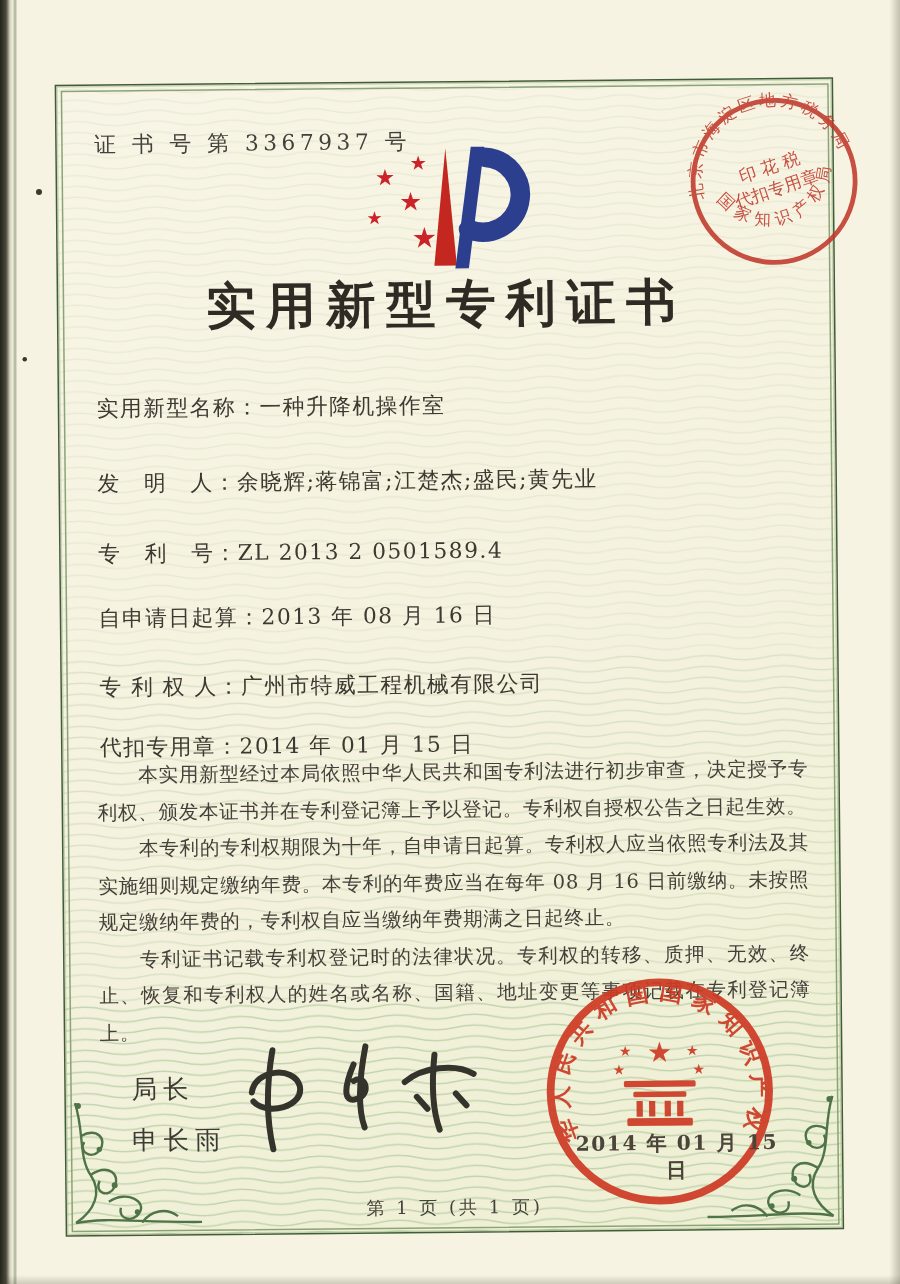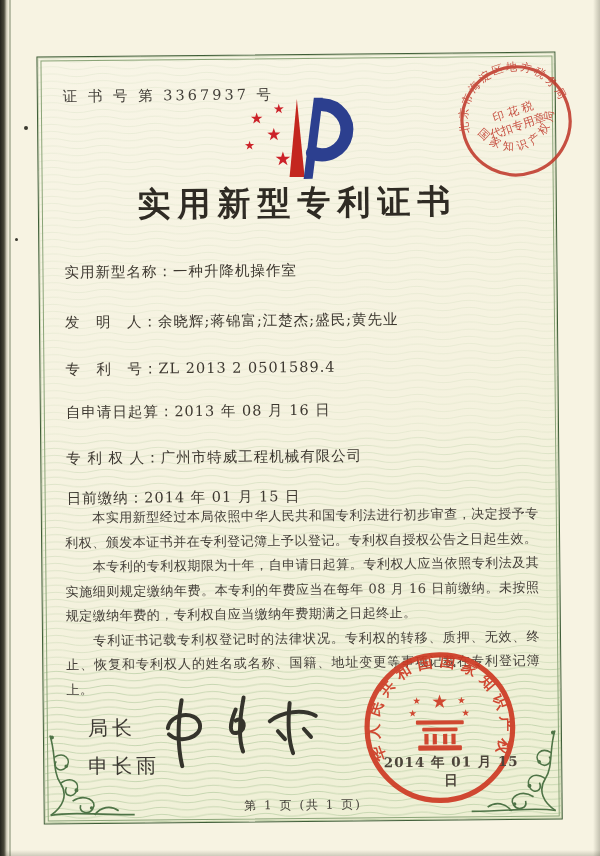--- a/index.html
+++ b/index.html
@@ -40,21 +40,21 @@
   .fields{position:absolute;left:25px;top:0;width:470px;}
   .field{position:absolute;left:0;font-size:14.5px;letter-spacing:1px;color:#3d3830;white-space:nowrap;}
   .f0{top:206px;} .f1{top:256px;} .f2{top:303px;} .f3{top:346px;} .f4{top:392px;} .f5{top:432px;}
   .field .lbl{color:#3d3830;}
   .field .val{color:#3d3830;}
 
   .legal{position:absolute;left:23px;top:449px;width:474px;font-size:13px;
     color:#45403a;text-align:justify;}
   .legal p{margin:0;line-height:24.5px;text-indent:2.1em;letter-spacing:.5px;}
 
-  .officer{position:absolute;left:44px;top:658px;font-size:20px;letter-spacing:4px;color:#3d3a33;}
+  .officer{position:absolute;left:44px;top:658px;font-size:17px;letter-spacing:4px;color:#3d3a33;}
   .officer div{margin-bottom:11px;}
   .signature{position:absolute;left:108px;top:630px;width:180px;height:100px;}
 
   .seal{position:absolute;left:318px;top:596px;width:156px;height:156px;opacity:.92;}
   .seal-date{position:absolute;left:332px;top:700px;width:150px;text-align:center;
     font-size:13.5px;font-weight:600;color:#4c443a;letter-spacing:1px;z-index:6;}
 
   .ornament{position:absolute;bottom:4px;width:92px;height:88px;}
   .orn-left{left:2px;}
   .orn-right{right:2px;transform:scaleX(-1);}
@@ -101,21 +101,21 @@
       </svg>
 
       <div class="title">实用新型专利证书</div>
 
       <div class="fields">
         <div class="field f0"><span class="lbl">实用新型名称：</span><span class="val">一种升降机操作室</span></div>
         <div class="field f1"><span class="lbl">发　明　人：</span><span class="val">余晓辉;蒋锦富;江楚杰;盛民;黄先业</span></div>
         <div class="field f2"><span class="lbl">专　利　号：</span><span class="val">ZL 2013 2 0501589.4</span></div>
         <div class="field f3"><span class="lbl">自申请日起算：</span><span class="val">2013 年 08 月 16 日</span></div>
         <div class="field f4"><span class="lbl">专 利 权 人：</span><span class="val">广州市特威工程机械有限公司</span></div>
-        <div class="field f5"><span class="lbl">日前缴纳：</span><span class="val">2014 年 01 月 15 日</span></div>
+        <div class="field f5"><span class="lbl">代扣专用章：</span><span class="val">2014 年 01 月 15 日</span></div>
       </div>
 
       <div class="legal">
         <p>本实用新型经过本局依照中华人民共和国专利法进行初步审查，决定授予专利权、颁发本证书并在专利登记簿上予以登记。专利权自授权公告之日起生效。</p>
         <p>本专利的专利权期限为十年，自申请日起算。专利权人应当依照专利法及其实施细则规定缴纳年费。本专利的年费应当在每年 08 月 16 日前缴纳。未按照规定缴纳年费的，专利权自应当缴纳年费期满之日起终止。</p>
         <p>专利证书记载专利权登记时的法律状况。专利权的转移、质押、无效、终止、恢复和专利权人的姓名或名称、国籍、地址变更等事项记载在专利登记簿上。</p>
       </div>
 
       <div class="officer">
         <div>局长</div>

